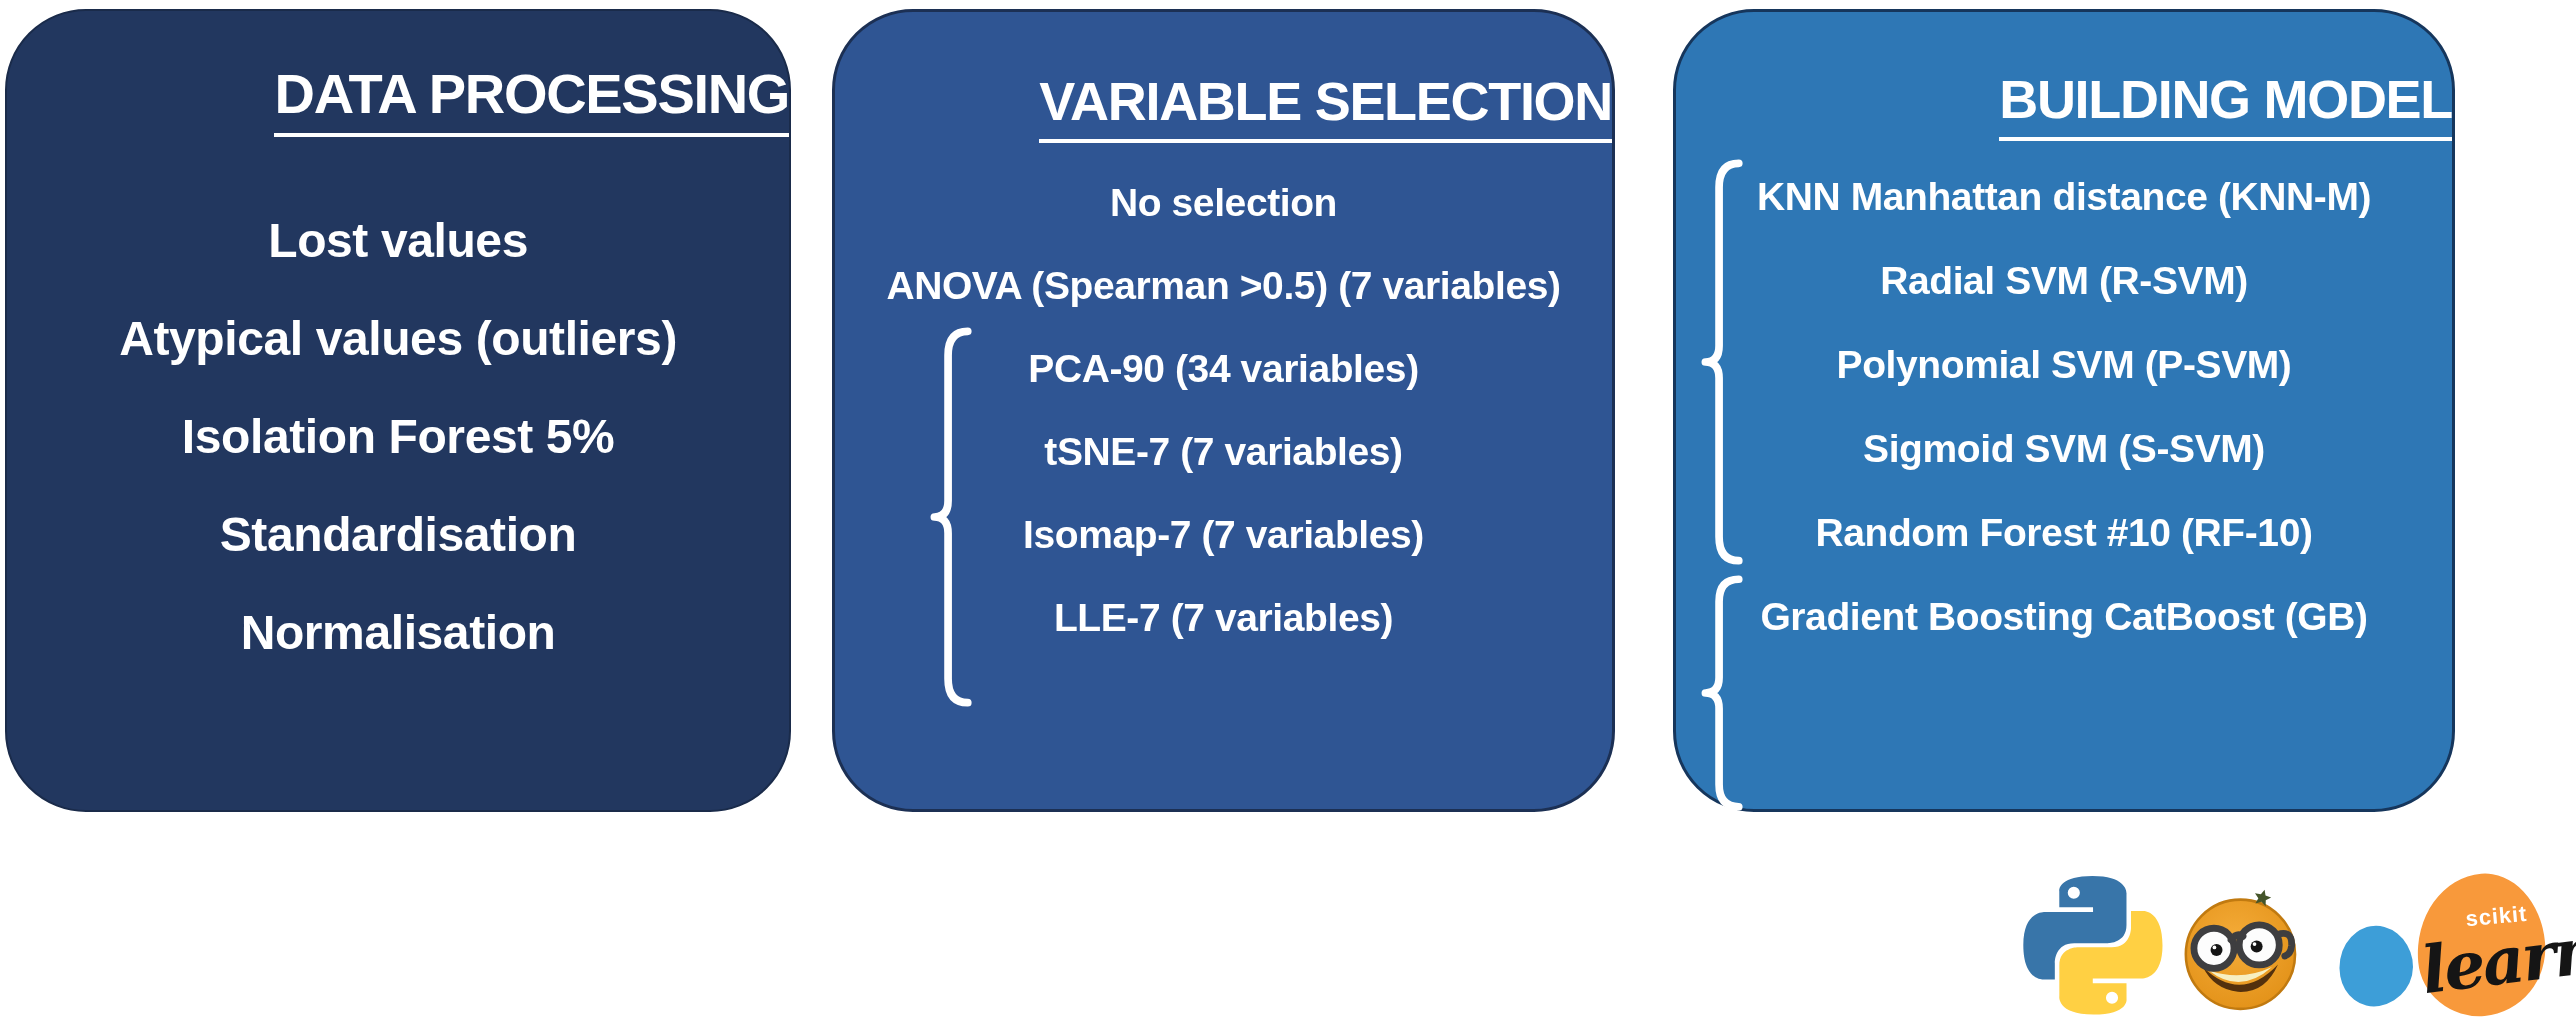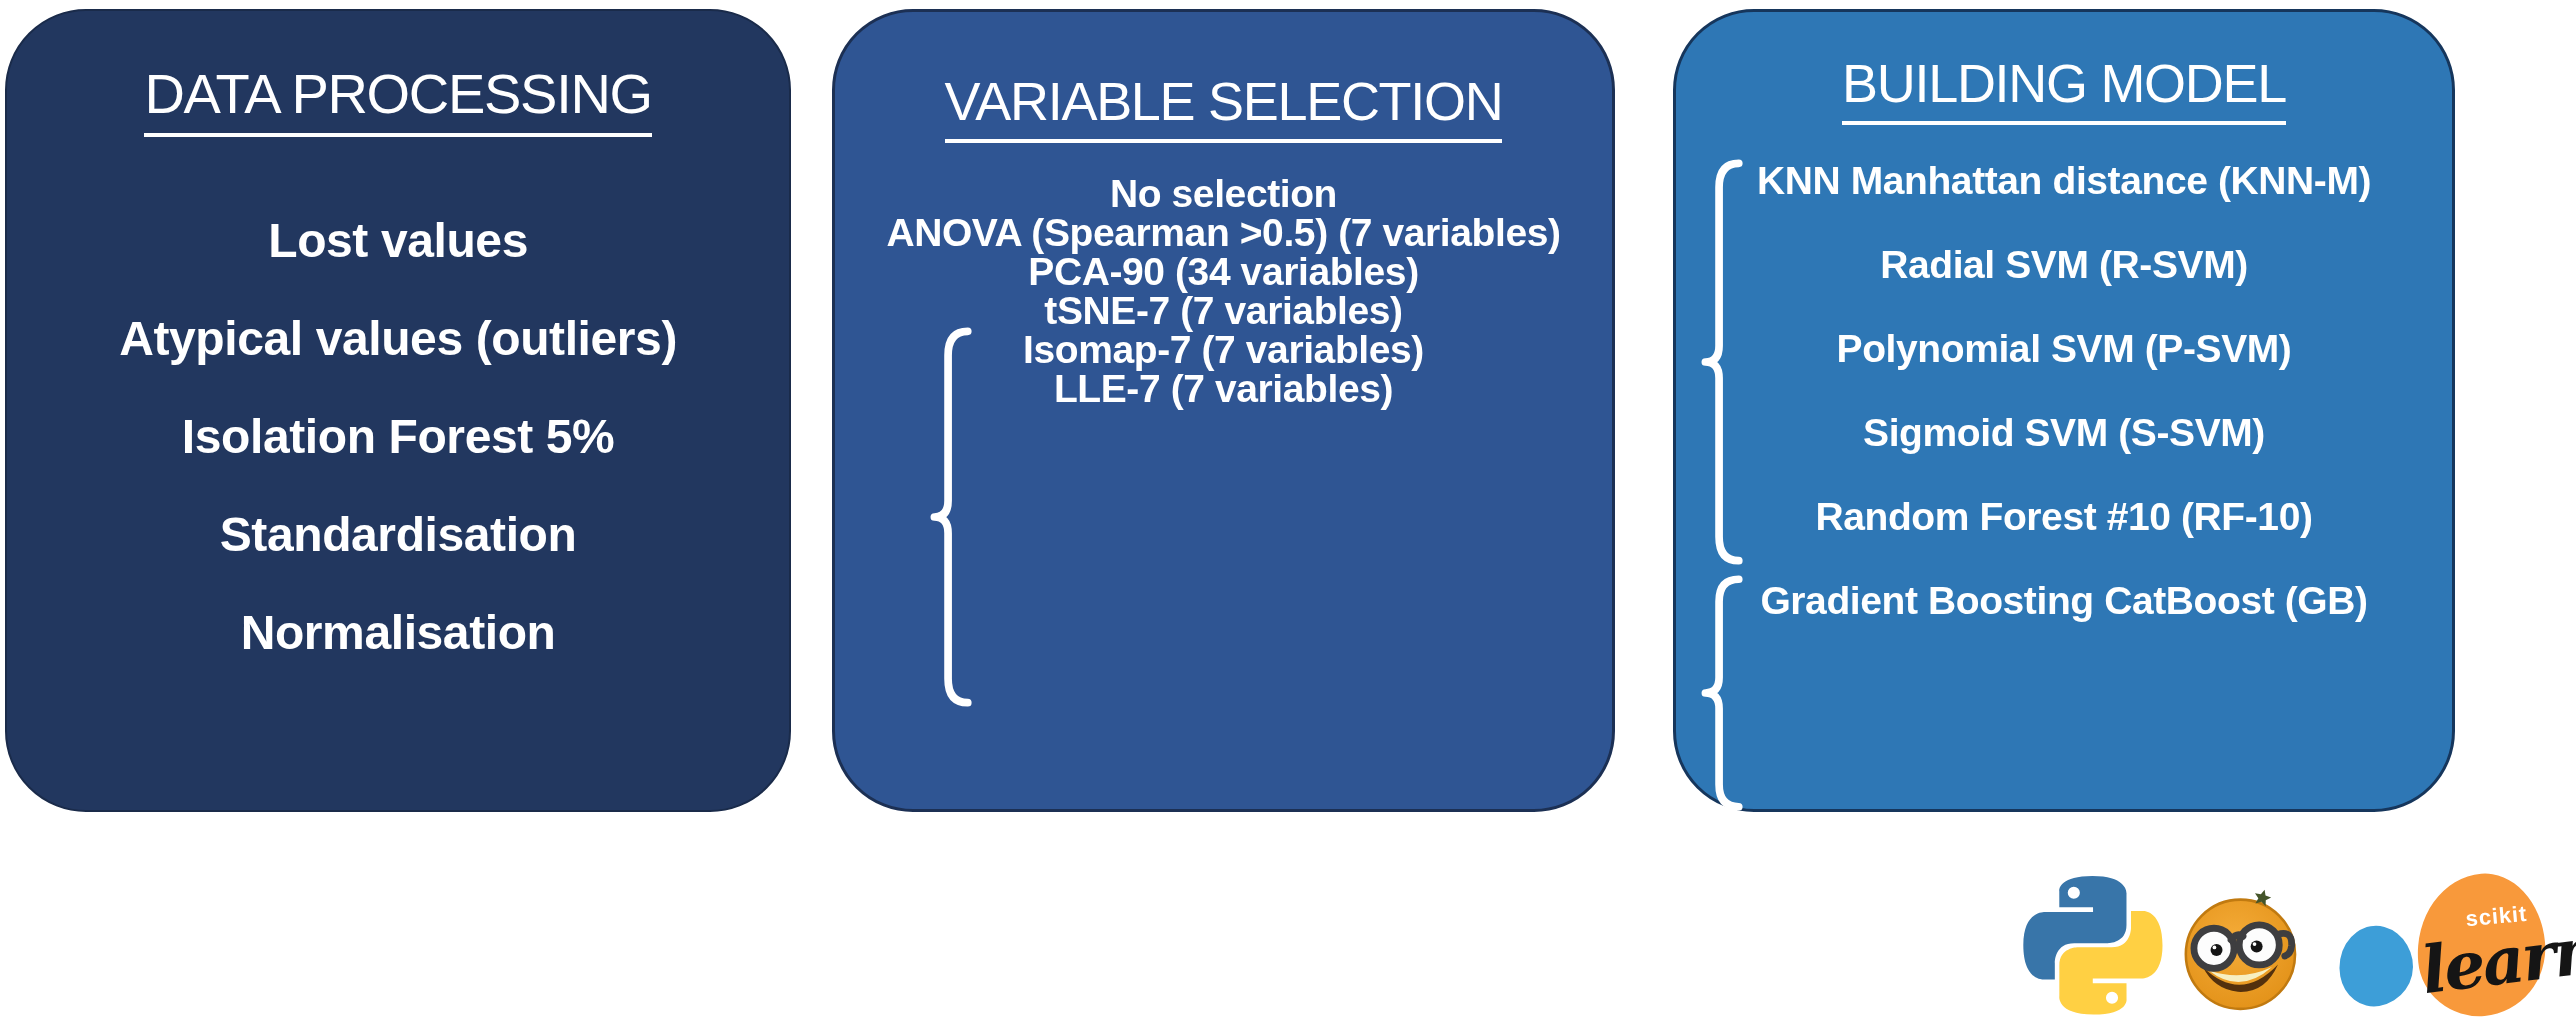--- a/index.html
+++ b/index.html
@@ -16,31 +16,31 @@
     font-family:"Liberation Sans", sans-serif;position:relative;
   }
   .canvas{position:absolute;inset:0;}
   .panel{
     position:absolute;border-radius:81px;color:var(--text);
     font-weight:bold;text-align:center;
   }
   .p1{left:5.1px;top:8.6px;width:786px;height:803px;background:var(--panel1-bg);border:2.6px solid #1A2B4A;}
   .p2{left:832px;top:8.6px;width:783px;height:803px;background:var(--panel2-bg);border:3.4px solid #1C3054;}
   .p3{left:1673px;top:8.6px;width:782px;height:803px;background:var(--panel3-bg);border:3.4px solid #16365C;}
-  .panel-title{margin:0;font-weight:normal;letter-spacing:-1.3px;line-height:1;}
+  .panel-title{margin:0;font-weight:bold;letter-spacing:-1.3px;line-height:1;text-align:right;}
   .p1 .panel-title{margin-top:55px;font-size:56px;}
   .p2 .panel-title{margin-top:62px;font-size:54px;}
-  .p3 .panel-title{margin-top:44px;font-size:54px;}
+  .p3 .panel-title{margin-top:60px;font-size:54px;}
   .title-text{display:inline-block;padding-bottom:11px;border-bottom:4.3px solid #ffffff;white-space:nowrap;}
   .items{
     list-style:none;margin:0;padding:0;display:flex;flex-direction:column;
     align-items:center;line-height:1;letter-spacing:-0.4px;font-weight:bold;
   }
   .p1 .items{margin-top:80px;gap:50px;font-size:48px;}
-  .p2 .items{margin-top:31px;font-size:39px;}
+  .p2 .items{margin-top:40px;gap:44px;font-size:39px;}
   .p3 .items{margin-top:36px;gap:45px;font-size:39px;}
   .item{white-space:nowrap;}
   .brace{position:absolute;overflow:visible;}
   .brace path{fill:none;stroke:#ffffff;stroke-width:9;stroke-linecap:round;stroke-linejoin:round;}
   .b-p2{left:94px;top:315px;width:45px;height:380px;}
   .b-p3a{left:24px;top:147px;width:45px;height:406px;}
   .b-p3b{left:24px;top:563px;width:45px;height:236px;}
 
   .logos{position:absolute;left:2003px;top:864px;width:573px;height:153px;}
   .python-logo{position:absolute;left:19.7px;top:12px;width:140px;height:139px;}

